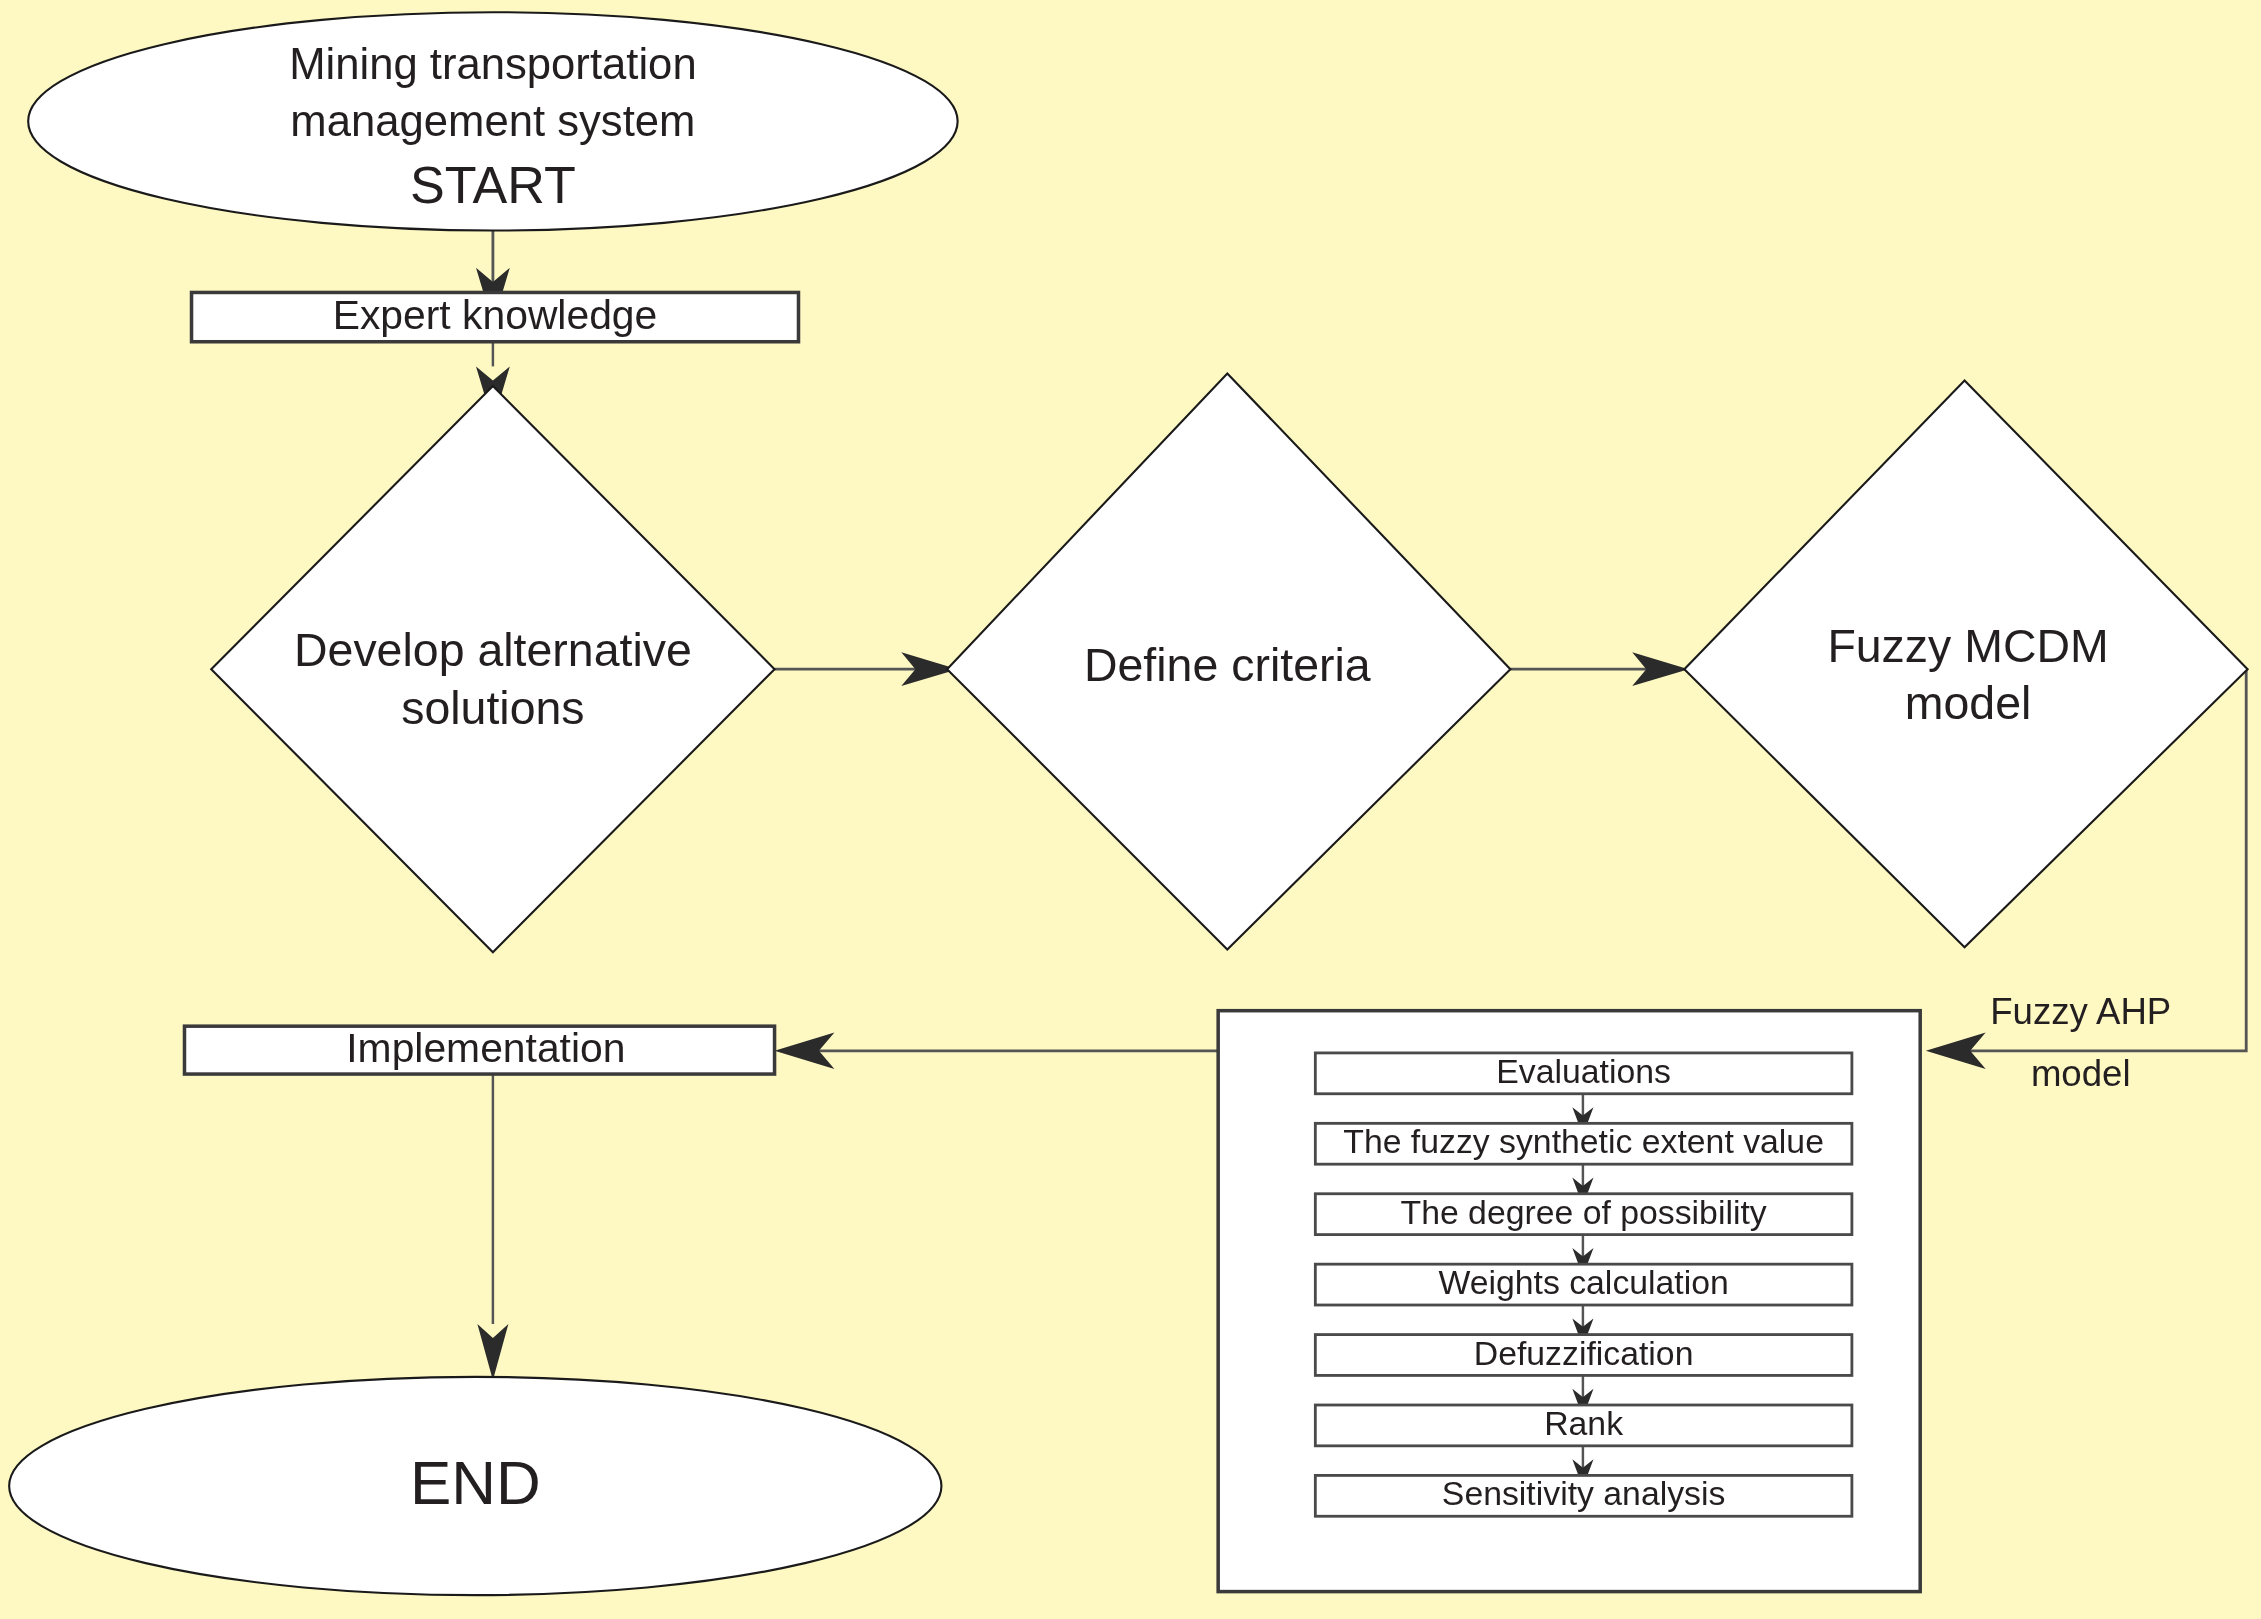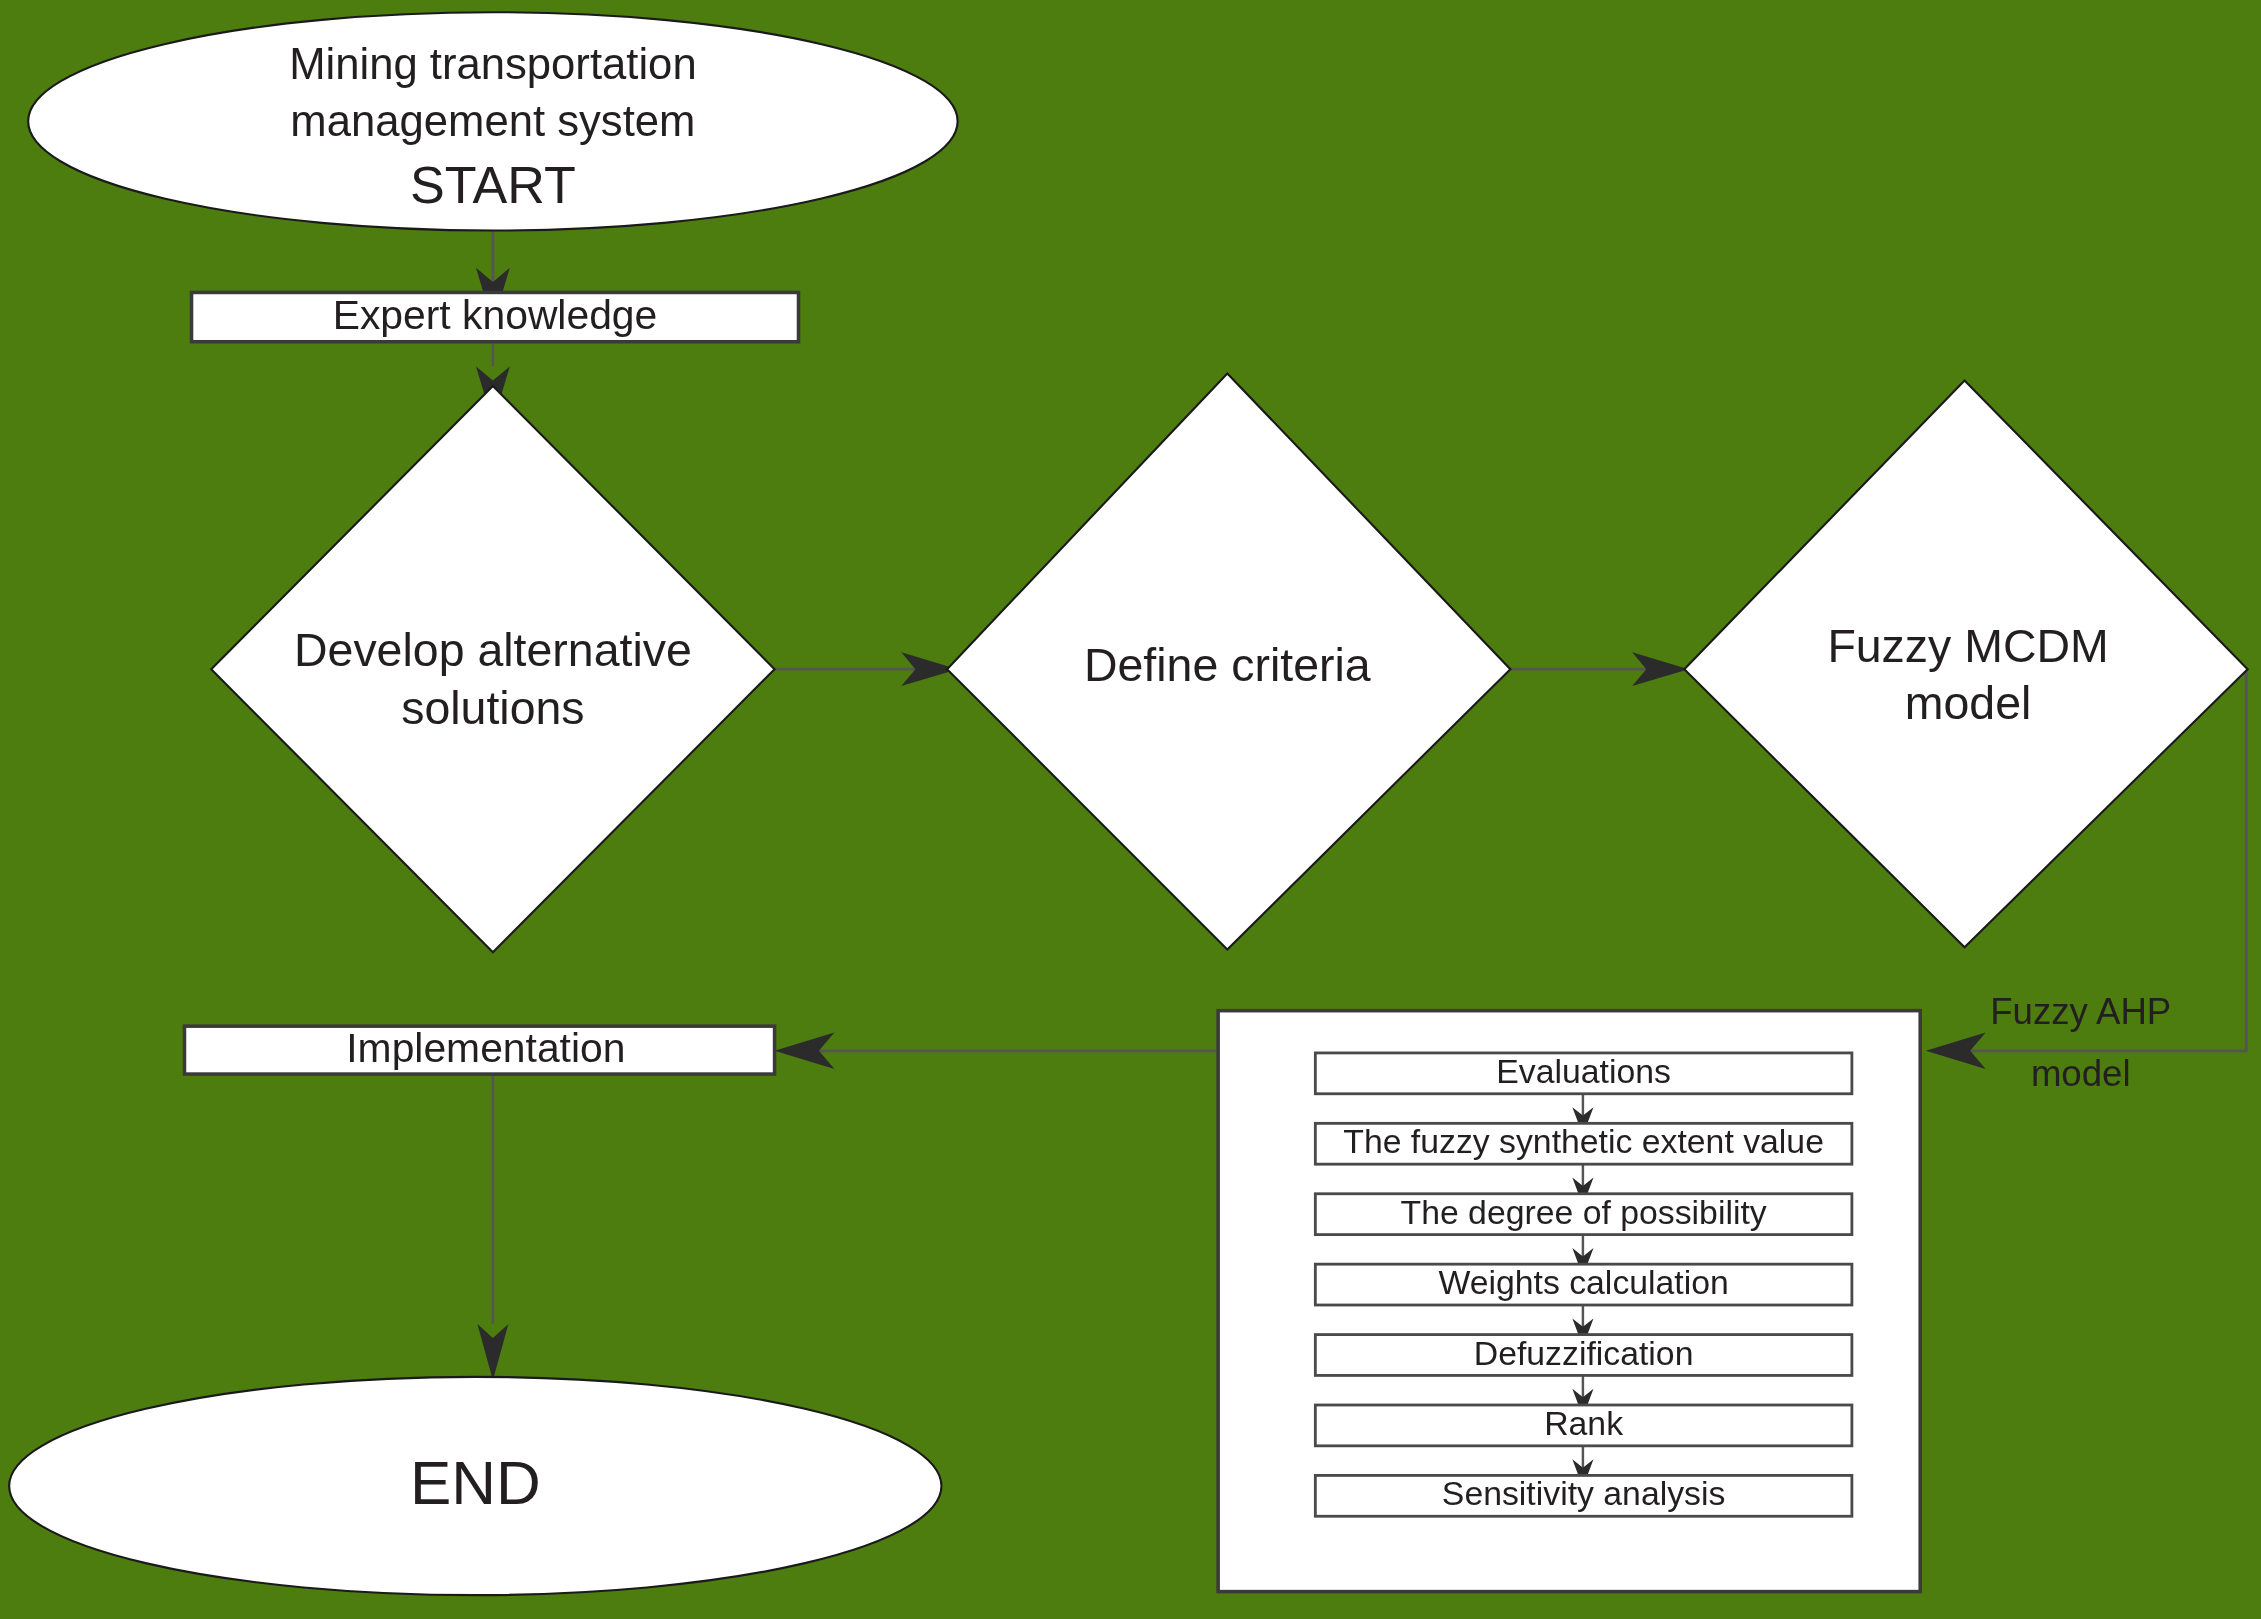--- a/index.html
+++ b/index.html
@@ -5,21 +5,21 @@
 <style>
   html, body {
     margin: 0;
     padding: 0;
     background: #ffffff;
   }
   #canvas-wrap {
     position: relative;
     width: 2261px;
     height: 1620px;
-    background: #4d7c0f;
+    background: #fef9c3;
     overflow: hidden;
     font-family: "Liberation Sans", sans-serif;
   }
   svg#flow {
     display: block;
     width: 2261px;
     height: 1620px;
   }
   .node-shape {
     fill: #ffffff;

